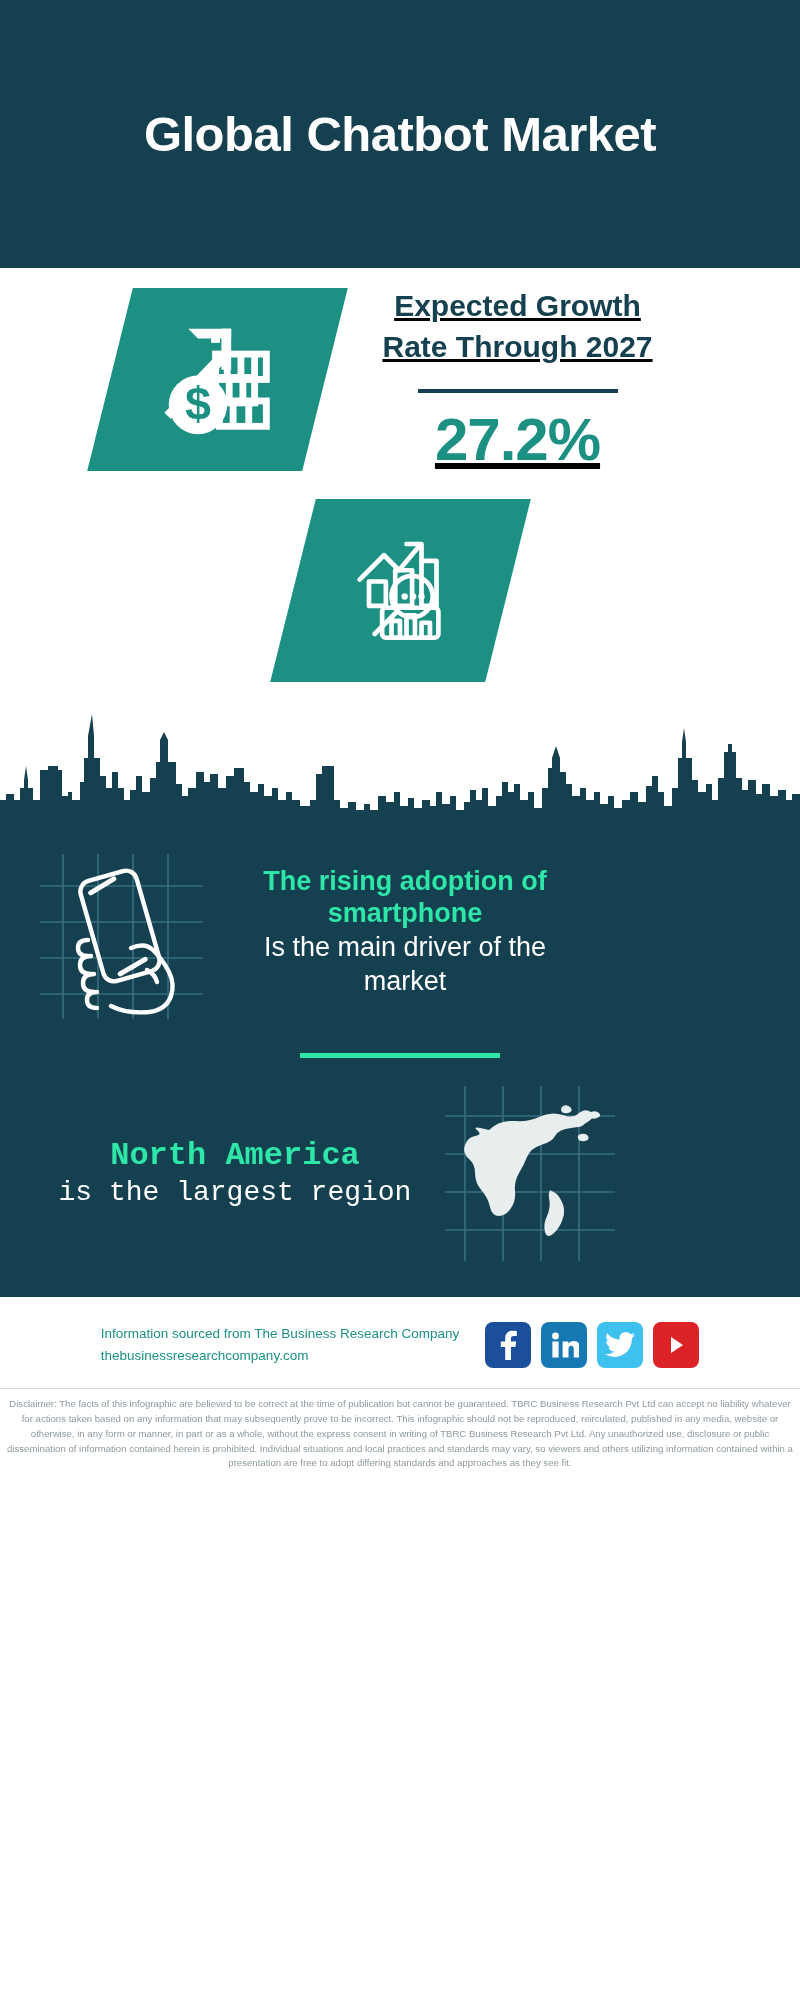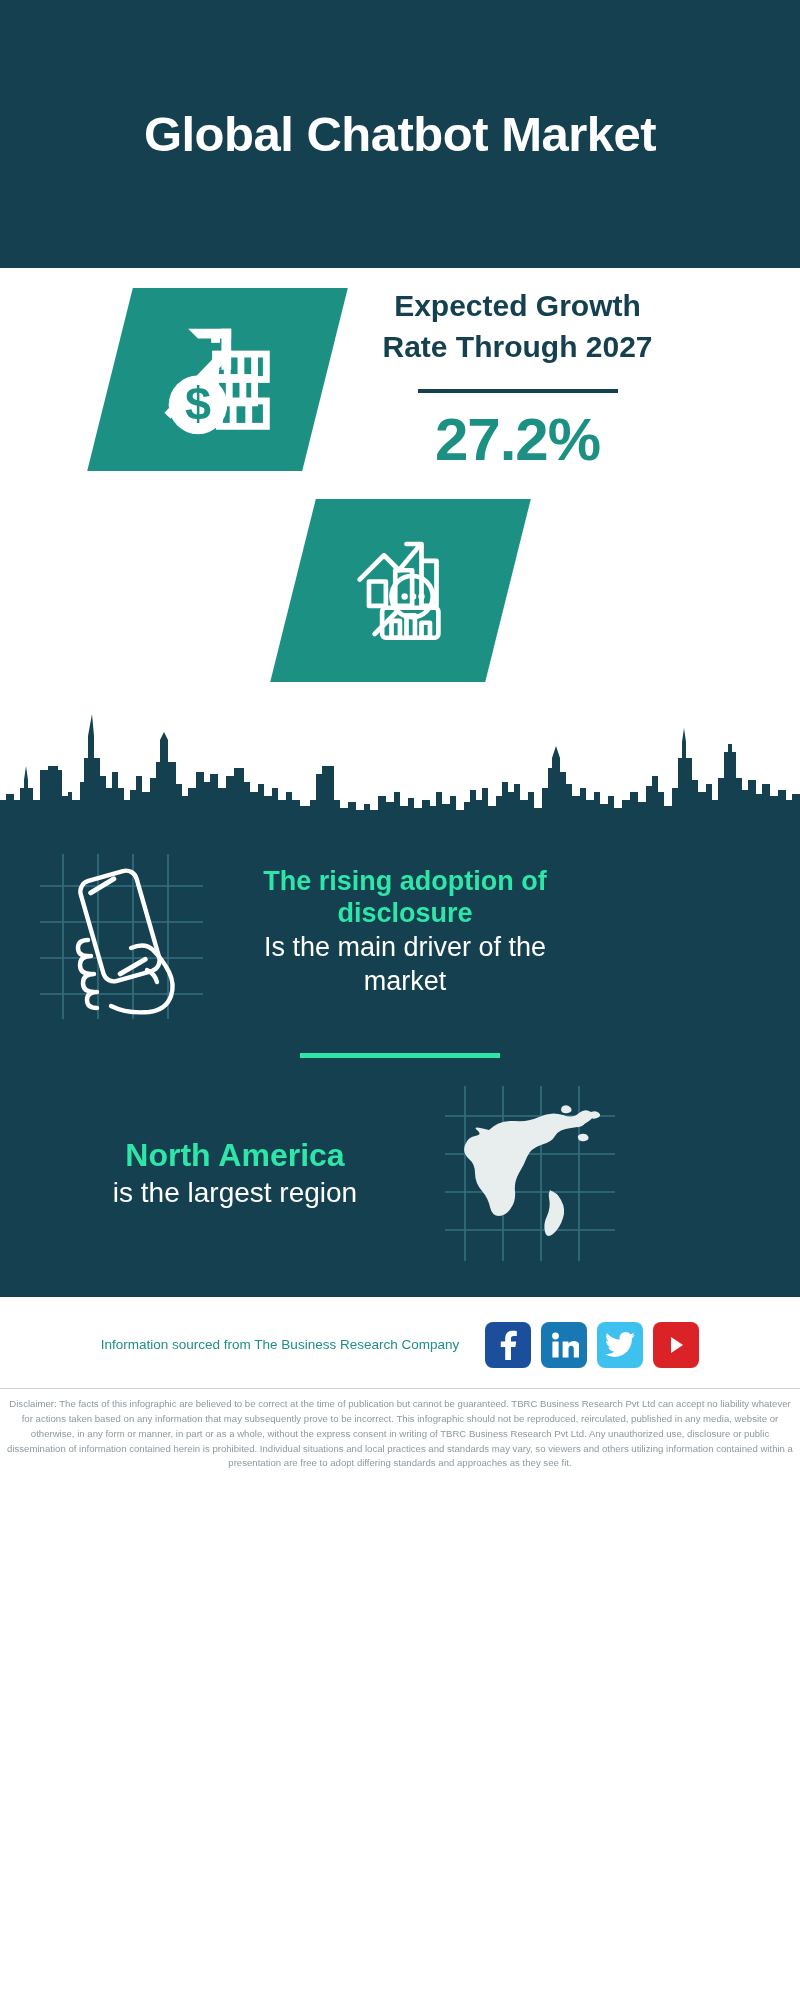--- a/index.html
+++ b/index.html
@@ -51,21 +51,21 @@
     height:183px;
     background:#1C9183;
     transform:skewX(-14deg);
     display:flex;
     align-items:center;
     justify-content:center;
     flex:0 0 auto;
   }
   .para-badge .glyph { transform:skewX(14deg); display:block; }
 
-  .stat-text { flex:0 0 auto; text-align:center; }
+  .stat-text { flex:0 0 auto; text-align:center;text-decoration:underline; }
   .stat-text.w1 { width:345px; margin-left:20px; }
   .stat-text.w2 { width:345px; margin-right:20px; }
 
   .stat-label {
     color:#15404F;
     font-size:30px;
     font-weight:bold;
     line-height:1.35;
   }
   .stat-rule {
@@ -91,21 +91,21 @@
     background:#15404F;
     padding:14px 0 30px 0;
   }
   .dark-row {
     display:flex;
     align-items:center;
     justify-content:center;
     width:640px;
   }
   .dark-row.driver { padding:14px 0 0 0; }
-  .dark-row.region { padding:18px 0 6px 0; }
+  .dark-row.region { padding:18px 0 6px 0;font-family:Liberation Mono, monospace; }
 
   .grid-icon {
     width:170px;
     height:175px;
     position:relative;
     flex:0 0 auto;
   }
   .grid-icon .gridlines { position:absolute; inset:0; }
   .grid-icon .art { position:absolute; inset:0; }
 
@@ -302,21 +302,21 @@
             <path d="M56 112 q-11 0 -11 9 q0 9 11 9"></path>
             <path d="M59 130 q-11 0 -11 9 q0 9 11 9"></path>
             <path d="M62 148 q-10 0 -10 8 q0 8 10 8"></path>
             <path d="M96 104 q14 -6 22 2 q10 10 16 22 q6 12 2 24 q-5 14 -22 16 q-22 2 -38 -6"></path>
             <path d="M112 126 q8 4 10 12"></path>
           </g>
         </svg>
       </div>
       <div class="dark-text t1">
         <span class="hl">The rising adoption of</span>
-        <span class="hl">disclosure</span>
+        <span class="hl">smartphone</span>
         <span class="sub">Is the main driver of the</span>
         <span class="sub">market</span>
       </div>
     </div>
 
     <div class="green-divider"></div>
 
     <div class="dark-row region">
       <div class="dark-text t2">
         <span class="hl big">North America</span>
@@ -346,20 +346,21 @@
             <path d="M40 52 q-8 0 -12 4 q-5 4 1 6 q8 2 13 -3 q4 -5 -2 -7 Z"></path>
           </g>
         </svg>
       </div>
     </div>
   </div>
 
   <div class="source-bar">
     <div class="source-text">
       <div>Information sourced from The Business Research Company</div>
+      <div>thebusinessresearchcompany.com</div>
     </div>
     <div class="social-row">
       <a class="social fb">
         <svg width="26" height="30" viewBox="0 0 26 30">
           <path fill="#ffffff" d="M16 30 V17 h4.4 l0.8 -5.4 H16 V8.6 c0 -1.6 0.5 -2.7 2.8 -2.7 h3 V1.1 C21.2 1 19.4 0.8 17.4 0.8 c-4.3 0 -7.2 2.6 -7.2 7.3 v3.5 H5.8 V17 h4.4 v13 Z"></path>
         </svg>
       </a>
       <a class="social li">
         <svg width="30" height="30" viewBox="0 0 30 30">
           <circle cx="6.5" cy="6" r="3.4" fill="#ffffff"></circle>

